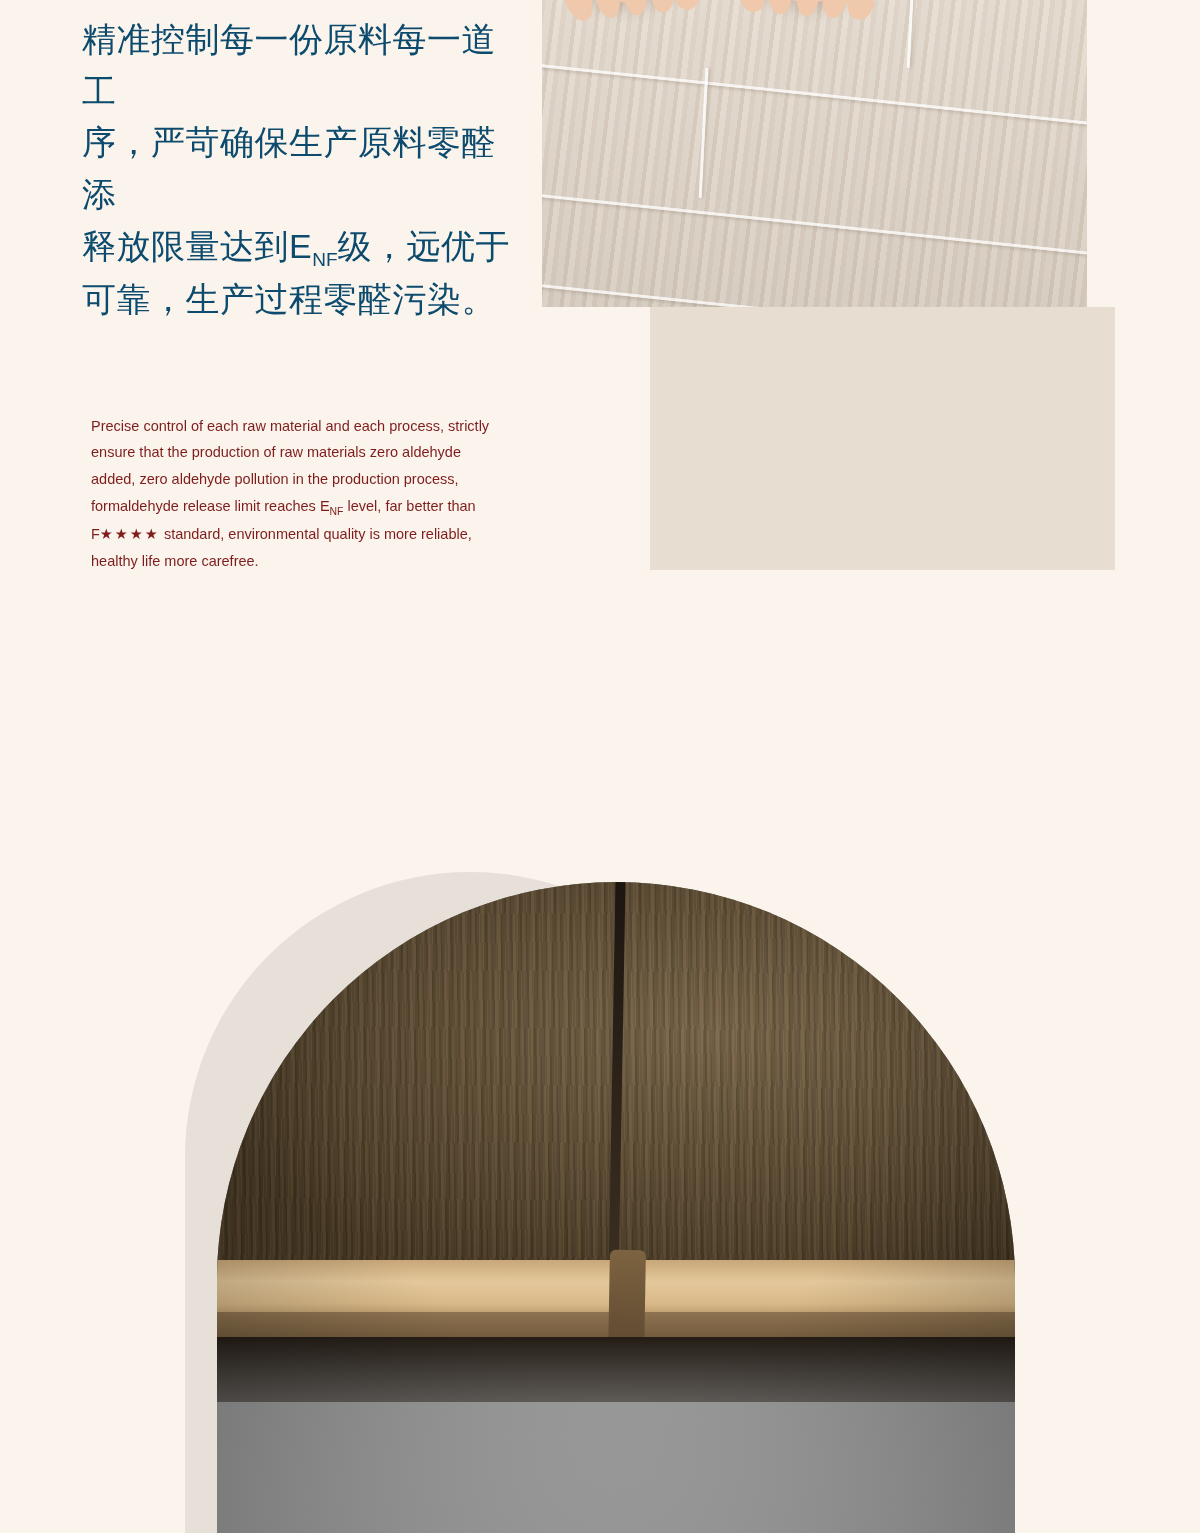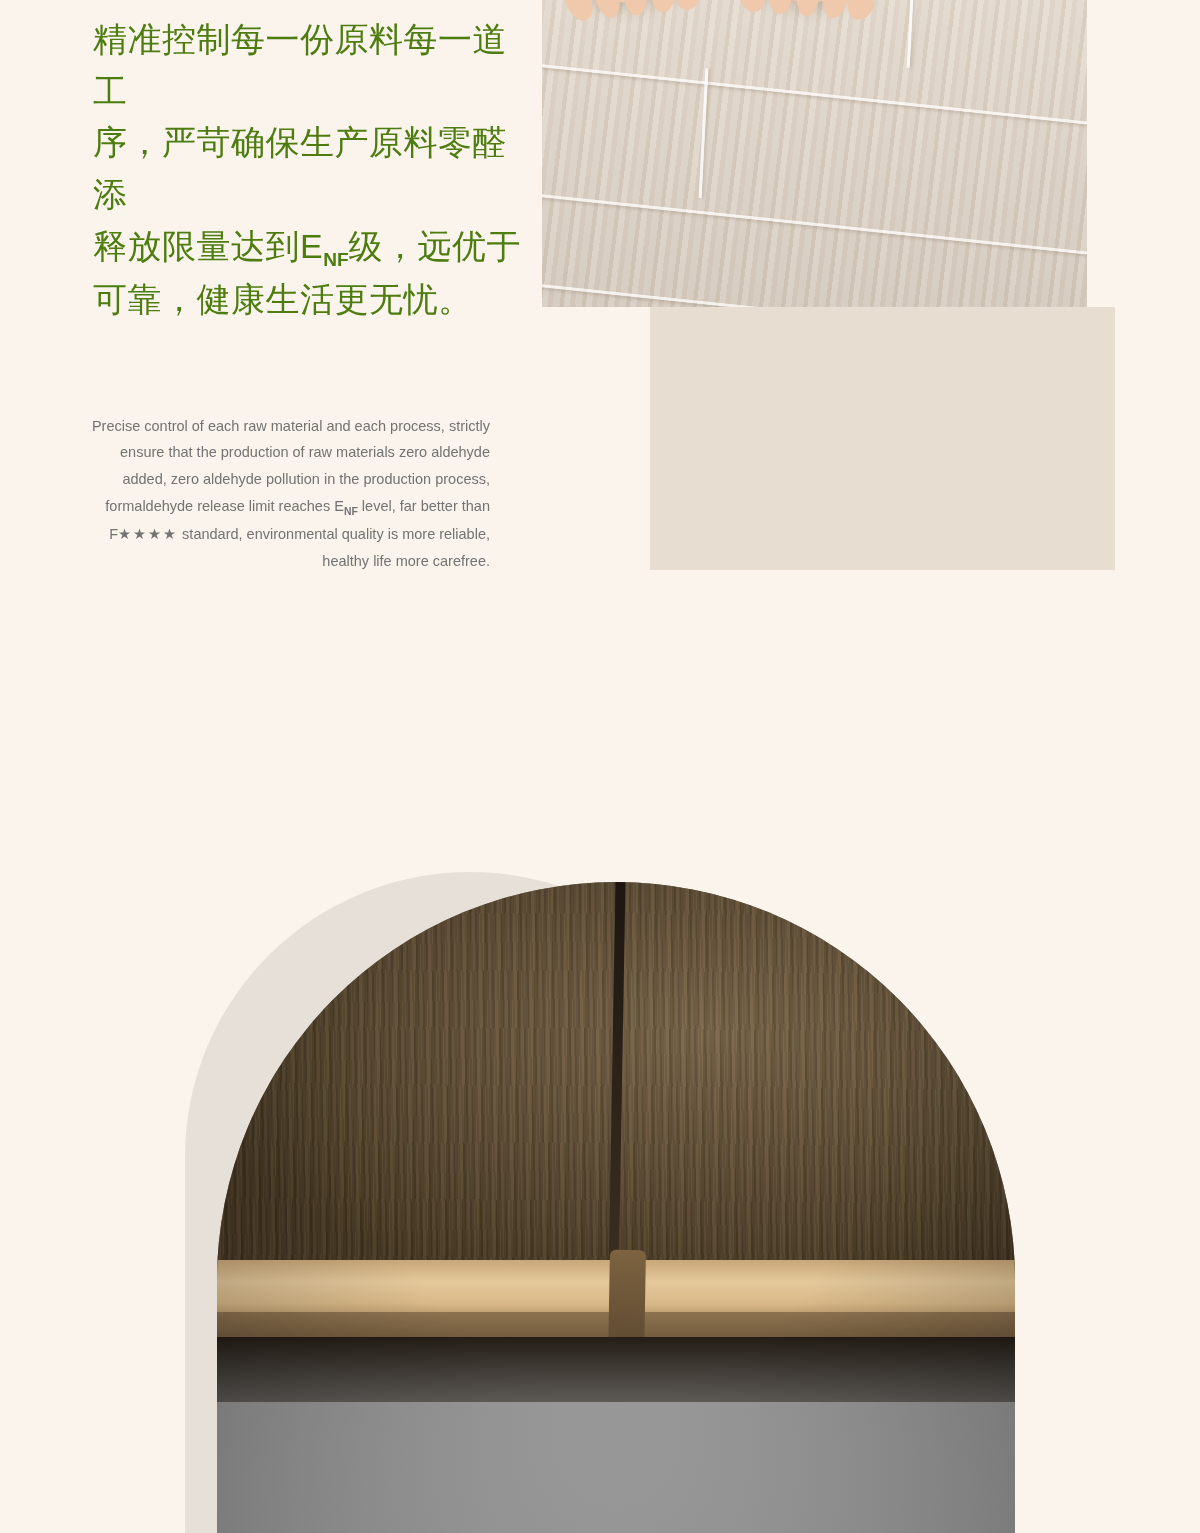--- a/index.html
+++ b/index.html
@@ -101,42 +101,39 @@
     background: #e8ddd1;
   }
 
   .headline {
     position: absolute;
     left: 82px;
     top: 14px;
     width: 440px;
     font-size: 34px;
     line-height: 1.52;
-    color: #4d7c0f;
+    color: #0c4a6e;
     font-weight: 500;
     letter-spacing: 0.5px;
-    margin-left: 11px;
   }
   .headline sub, .sub-nf {
     font-size: 0.56em;
     vertical-align: sub;
     letter-spacing: 0;
-    font-weight: bold;
   }
   .stars { letter-spacing: 2px; }
 
   .paragraph {
     position: absolute;
-    left: 80px;
+    left: 91px;
     top: 398px;
     width: 410px;
     font-size: 14.5px;
     line-height: 1.85;
-    color: #737373;
-    text-align: right;
+    color: #7f1d1d;
   }
   .paragraph .sub-nf { font-size: 0.72em; }
 
   
   .arch-wrap {
     position: absolute;
     left: 185px;
     top: 872px;
     width: 830px;
     height: 661px;
@@ -267,21 +264,21 @@
       <span class="finger f5"></span>
     </div>
   </div>
 
   <div class="beige-block"></div>
 
   <div class="headline">
     <div>精准控制每一份原料每一道工</div>
     <div>序，严苛确保生产原料零醛添</div>
     <div><span>释放限量达到E</span><span class="sub-nf">NF</span><span>级，远优于</span></div>
-    <div>可靠，健康生活更无忧。</div>
+    <div>可靠，生产过程零醛污染。</div>
   </div>
 
   <p class="paragraph"><span>Precise control of each raw material and each process, strictly ensure that the production of raw materials zero aldehyde added, zero aldehyde pollution in the production process, formaldehyde release limit reaches E</span><span class="sub-nf">NF</span><span> level, far better than F</span><span class="stars">★★★★</span><span> standard, environmental quality is more reliable, healthy life more carefree.</span></p>
 
   <div class="arch-wrap">
     <div class="arch-back"></div>
     <div class="arch-photo">
       <div class="arch-floor-top">
         <div class="arch-grain"></div>
       </div>

